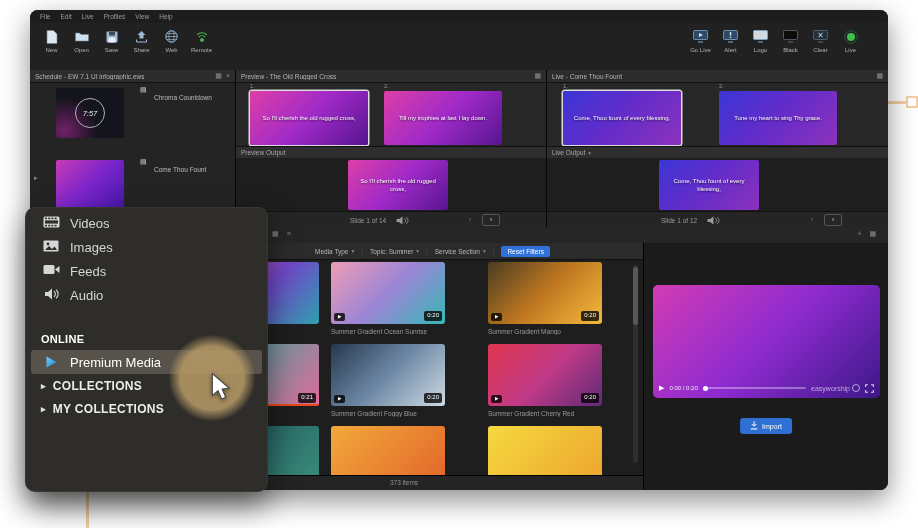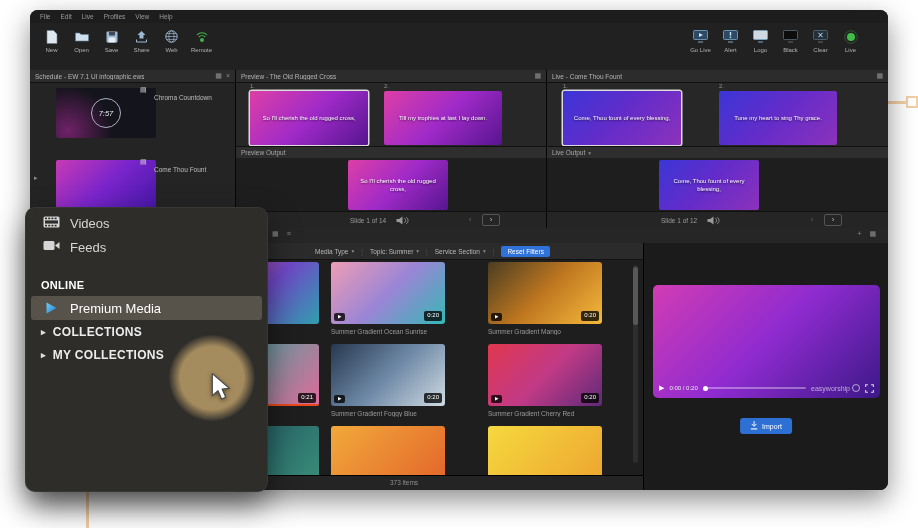--- a/index.html
+++ b/index.html
@@ -27,21 +27,21 @@
   
   .panel{position:absolute;top:60px;height:158px;background:#272727;border-right:1px solid #060606;box-sizing:border-box;}
   #schedule-panel{left:0;width:206px;background:#242424;}
   #preview-panel{left:206px;width:311px;}
   #live-panel{left:517px;width:341px;border-right:none;}
   .panel-header{height:12px;background:#2c2c2c;border-bottom:1px solid #111;display:flex;align-items:center;
                 padding:0 5px;font-size:6.5px;color:#b5b5b5;}
   .ph-title{white-space:nowrap;overflow:hidden;}
   .ph-icons{margin-left:auto;display:flex;gap:4px;font-size:7px;color:#8a8a8a;}
 
-  .sched-thumb{position:absolute;left:26px;width:100px;height:50px;border-radius:2px;overflow:hidden;font-style:italic;}
+  .sched-thumb{position:absolute;left:26px;width:68px;height:50px;border-radius:2px;overflow:hidden;font-style:italic;}
   .countdown-bg{background:radial-gradient(circle at 12% 85%, rgba(186,44,166,.55), transparent 45%),#14141c;width:100%;height:100%;
                 display:flex;align-items:center;justify-content:center;}
   .cd-circle{width:28px;height:28px;border:1px solid #aeaec4;border-radius:50%;display:flex;align-items:center;justify-content:center;
              font-size:7.5px;color:#eeeef6;}
   .sched-label{position:absolute;left:124px;font-size:6.5px;color:#bdbdbd;white-space:nowrap;}
   .mini-badge{position:absolute;left:110px;font-size:7px;color:#c8c8c8;}
   .expander{position:absolute;left:4px;top:104px;font-size:7px;color:#8a8a8a;}
 
   .slide-num{position:absolute;top:13px;font-size:6px;color:#909090;}
   .slide-thumb{position:absolute;top:21px;width:118px;height:54px;border-radius:2px;overflow:hidden;display:flex;
@@ -102,21 +102,21 @@
   .import-btn{position:absolute;left:50%;transform:translateX(-50%);top:175px;background:var(--accent-blue);color:#fff;
               font-size:7px;padding:3px 10px;border-radius:3px;display:flex;align-items:center;gap:4px;}
 
   
   .popup{position:absolute;left:25px;top:207px;width:243px;height:285px;background:#2e2d2a;border-radius:10px;
          box-shadow:0 14px 30px rgba(0,0,0,.5);border:1px solid rgba(255,255,255,.05);box-sizing:border-box;
          padding-top:8px;z-index:50;}
   .pm-item{height:24px;display:flex;gap:9px;padding-left:15px;font-size:13px;color:#d6d6d6;}
   .pm-icon{width:20px;display:flex;justify-content:center;}
   .pm-section{height:18px;line-height:18px;padding-left:15px;font-size:11px;font-weight:bold;color:#ffffff;
-              letter-spacing:.3px;margin-top:12px;}
+              letter-spacing:.3px;margin-top:18px;}
   .pm-highlight{margin:2px 5px 0 5px;height:24px;border-radius:3px;background:var(--highlight-row);display:flex;
                 align-items:center;gap:9px;padding-left:10px;font-size:13px;color:#fff;position:relative;z-index:1;}
   .pm-coll{height:23px;display:flex;align-items:center;gap:7px;padding-left:15px;font-size:12px;font-weight:bold;
            color:#ececec;letter-spacing:.3px;}
   .pm-coll:first-of-type{margin-top:5px;}
   .pm-tri{font-size:9px;color:#e0e0e0;}
   .spotlight{position:absolute;left:143px;top:127px;width:86px;height:86px;border-radius:50%;opacity:.9;
              background:radial-gradient(circle, var(--spotlight) 0 52%, transparent 72%);z-index:2;pointer-events:none;}
   .cursor{position:absolute;left:184px;top:164px;z-index:3;filter:drop-shadow(0 1px 2px rgba(0,0,0,.5));}
 </style>
@@ -504,26 +504,46 @@
               <rect x="11.6" y="1.6" width="2" height="1.6"></rect>
               <rect x="11.6" y="8.8" width="2" height="1.6"></rect>
               <rect x="2" y="4.4" width="13" height="3.2"></rect>
             </g>
           </svg>
       </span>
       <span>Videos</span>
     </div>
     <div class="pm-item">
       <span class="pm-icon">
+        <svg width="16" height="12">
+            <rect x=".5" y=".5" width="15" height="11" rx="1" fill="#d6d6d6"></rect>
+            <circle cx="5" cy="4" r="1.4" fill="#2e2d2a"></circle>
+            <path d="M2 10l4-4 3 3 2.5-2.5L14 10z" fill="#2e2d2a"></path>
+          </svg>
+      </span>
+      <span>Images</span>
+    </div>
+    <div class="pm-item">
+      <span class="pm-icon">
         <svg width="17" height="11">
             <rect x=".5" y="1" width="11" height="9" rx="1.5" fill="#d6d6d6"></rect>
             <path d="M12 5.5L16.5 2v7z" fill="#d6d6d6"></path>
           </svg>
       </span>
       <span>Feeds</span>
+    </div>
+    <div class="pm-item">
+      <span class="pm-icon">
+        <svg width="15" height="12">
+            <path d="M1 4h3l4-3.5v11L4 8H1z" fill="#d6d6d6"></path>
+            <path d="M10 3.2c1.8 1.8 1.8 3.8 0 5.6" stroke="#d6d6d6" fill="none" stroke-width="1.1"></path>
+            <path d="M12 1.6c2.8 2.6 2.8 6.2 0 8.8" stroke="#d6d6d6" fill="none" stroke-width="1.1"></path>
+          </svg>
+      </span>
+      <span>Audio</span>
     </div>
 
     <div class="pm-section">ONLINE</div>
 
     <div class="pm-highlight">
       <span class="pm-icon">
         <svg width="14" height="14">
             <defs>
               <linearGradient id="pmg" x1="0" y1="0" x2="1" y2="1">
                 <stop offset="0" stop-color="#6fd0f5"></stop>

